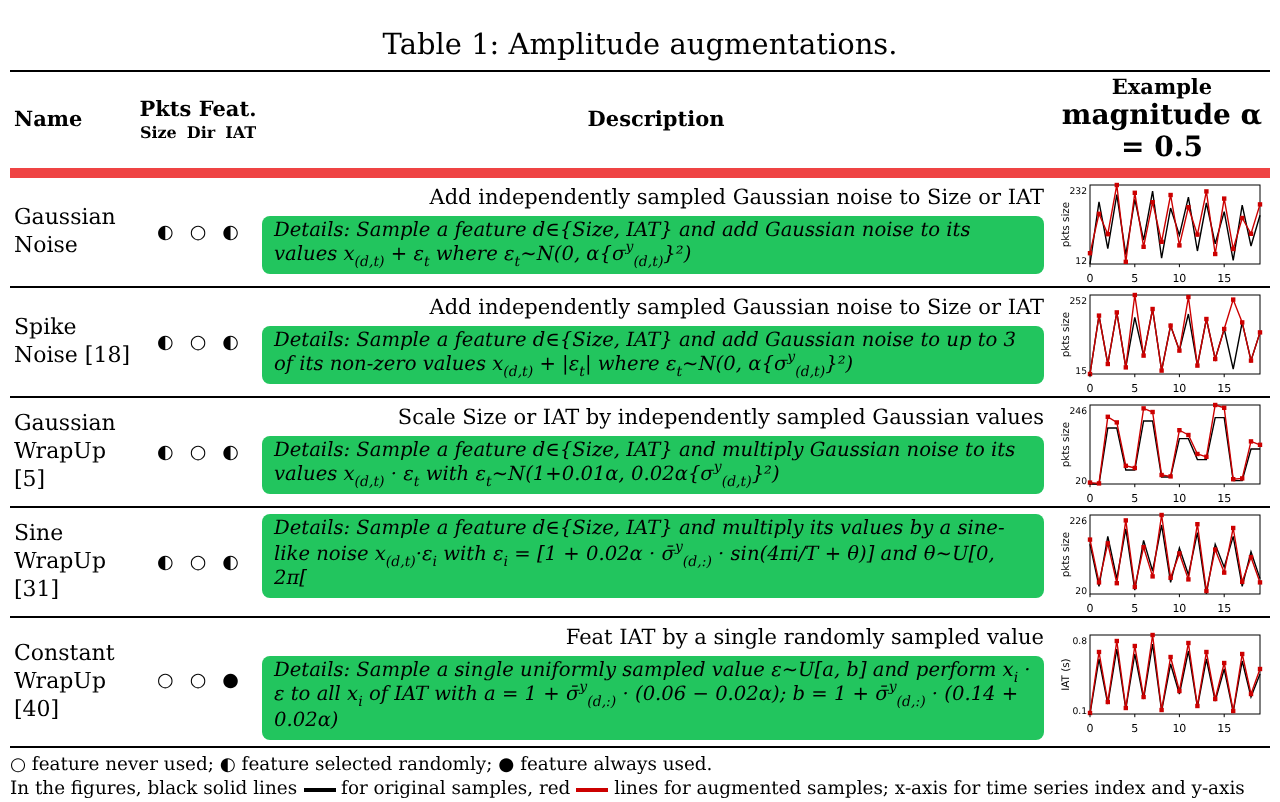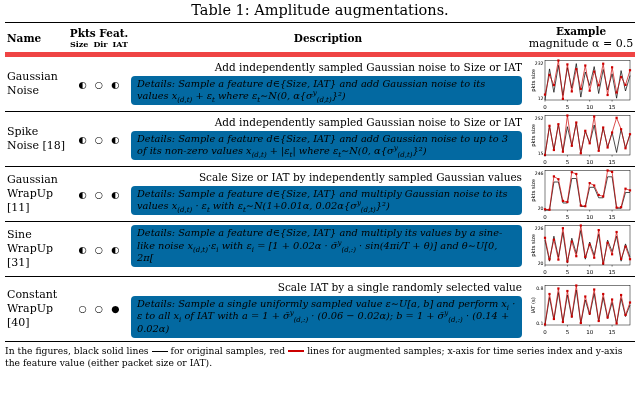--- a/index.html
+++ b/index.html
@@ -2,42 +2,42 @@
 <html><head>
 <meta charset="utf-8">
 <style>
   * { margin:0; padding:0; box-sizing:border-box; }
   html,body { background:#fff; }
   body {
     width:640px; height:401px;
     font-family:"DejaVu Serif","Liberation Serif",serif;
     color:#000; overflow:hidden;
   }
-  .page { width:640px; height:401px; padding:1px 5px 2px; }
+  .page { width:640px; height:401px; padding:14px 5px 2px; }
   .title { text-align:center; font-size:14.5px; margin:1px 0 4px; }
   .table { border-top:1.5px solid #000; border-bottom:1.5px solid #000; }
   .thead, .tr {
     display:grid;
     grid-template-columns:64px 60px 398px 108px;
   }
   .thead { border-bottom:5px solid #ef4444; padding:2px 0; }
   .tr { border-bottom:0.8px solid #000; }
   .tr:last-child { border-bottom:none; }
   .th { font-weight:bold; font-size:10.5px; text-align:center;
         display:flex; flex-direction:column; justify-content:center; }
   .th.name-h { text-align:left; padding-left:2px; align-items:flex-start; }
   .sub-row { display:flex; gap:5px; justify-content:center; font-size:8px; font-weight:bold; }
-  .ex-sub { font-size:11px; font-weight:normal; }
+  .ex-sub { font-size:14px; font-weight:bold; }
   .td { padding:3px 2px; }
   .td.name { font-size:11px; line-height:1.25; display:flex; align-items:center; }
   .td.feat { display:flex; gap:8px; align-items:center; justify-content:center;
              font-family:"DejaVu Sans",sans-serif; font-size:9.5px; }
   .td.desc { font-size:10.5px; padding-right:5px; }
   .summary { margin:1px 0 2px; line-height:1.2;text-align:right; }
-  .details { background:#0369a1; border-radius:4px; padding:2px 6px;
+  .details { background:#22c55e; border-radius:4px; padding:2px 6px;
              font-style:italic; font-size:9.8px; line-height:1.3; }
   .details sub, .details sup { font-size:7px; line-height:0; }
   .td.ex { display:flex; align-items:center; justify-content:center; padding:1px 0; }
   .spark svg { display:block; }
   .footer { font-size:9.2px; line-height:1.35; margin-top:3px; }
   .footer .glyphs { font-family:"DejaVu Serif","DejaVu Sans",serif; }
   .swatch { display:inline-block; width:16px; height:2px; vertical-align:middle; margin:0 3px; }
   .swatch.black { background:#000; height:1.5px; }
   .swatch.red { background:#cc0000; }
   .circle { font-family:"DejaVu Sans",sans-serif; }
@@ -168,21 +168,21 @@
               <text x="82.1" y="50.8" font-size="5.5" text-anchor="middle" font-family="DejaVu Sans, sans-serif">15</text>
               <text x="13.5" y="7" font-size="4.6" text-anchor="end" font-family="DejaVu Sans, sans-serif">252</text>
               <text x="13.5" y="42" font-size="4.6" text-anchor="end" font-family="DejaVu Sans, sans-serif">15</text>
               <text font-size="5.2" text-anchor="middle" font-family="DejaVu Sans, sans-serif" transform="translate(4.5 22.3) rotate(-90)">pkts size</text>
             </svg>
           </div>
       </div>
     </div>
 
     <div class="tr">
-      <div class="td name">Gaussian WrapUp [11]</div>
+      <div class="td name">Gaussian WrapUp [5]</div>
       <div class="td feat">
         <span class="circle">◐</span>
         <span class="circle">○</span>
         <span class="circle">◐</span>
       </div>
       <div class="td desc">
         <div class="summary">Scale Size or IAT by independently sampled Gaussian values</div>
         <div class="details"><span>Details:</span> <span>Sample a feature d∈{Size, IAT} and multiply Gaussian noise to its values x<sub>(d,t)</sub> · ε<sub>t</sub> with ε<sub>t</sub>∼N(1+0.01α, 0.02α{σ<sup>y</sup><sub>(d,t)</sub>}²)</span></div>
       </div>
       <div class="td ex">
@@ -280,21 +280,21 @@
     </div>
 
     <div class="tr">
       <div class="td name">Constant WrapUp [40]</div>
       <div class="td feat">
         <span class="circle">○</span>
         <span class="circle">○</span>
         <span class="circle">●</span>
       </div>
       <div class="td desc">
-        <div class="summary">Scale IAT by a single randomly selected value</div>
+        <div class="summary">Feat IAT by a single randomly sampled value</div>
         <div class="details"><span>Details:</span> <span>Sample a single uniformly sampled value ε∼U[a, b] and perform x<sub>i</sub> · ε to all x<sub>i</sub> of IAT with a = 1 + σ̄<sup>y</sup><sub>(d,:)</sub> · (0.06 − 0.02α); b = 1 + σ̄<sup>y</sup><sub>(d,:)</sub> · (0.14 + 0.02α)</span></div>
       </div>
       <div class="td ex">
         <div class="spark">
             <svg width="102" height="52" viewBox="0 0 102 52" xmlns="http://www.w3.org/2000/svg">
               <rect x="15" y="2.5" width="85" height="39.5" fill="none" stroke="#000" stroke-width="0.5"></rect>
               <polyline points="15.0,42.0 19.5,14.5 23.9,37.0 28.4,9.5 32.9,39.5 37.4,12.0 41.8,34.5 46.3,7.0 50.8,40.5 55.3,17.0 59.7,32.0 64.2,10.5 68.7,38.5 73.2,14.5 77.6,35.5 82.1,19.5 86.6,41.0 91.1,15.5 95.5,33.5 100.0,22.0" fill="none" stroke="#000000" stroke-width="0.7"></polyline>
               <polyline points="15.0,41.5 19.5,11.0 23.9,36.0 28.4,5.5 32.9,39.0 37.4,8.0 41.8,33.5 46.3,2.5 50.8,40.0 55.3,13.5 59.7,30.5 64.2,6.5 68.7,38.0 73.2,11.0 77.6,34.5 82.1,16.5 86.6,40.5 91.1,12.0 95.5,32.0 100.0,19.5" fill="none" stroke="#cc0000" stroke-width="0.7"></polyline>
               <rect x="13.9" y="40.4" width="2.2" height="2.2" fill="#cc0000"></rect>
               <rect x="18.4" y="9.9" width="2.2" height="2.2" fill="#cc0000"></rect>
@@ -328,16 +328,17 @@
               <text x="13.5" y="42" font-size="4.6" text-anchor="end" font-family="DejaVu Sans, sans-serif">0.1</text>
               <text font-size="5.2" text-anchor="middle" font-family="DejaVu Sans, sans-serif" transform="translate(4.5 22.3) rotate(-90)">IAT (s)</text>
             </svg>
           </div>
       </div>
     </div>
 
   </div>
 
   <div class="footer">
+    <div class="glyphs">○ feature never used; ◐ feature selected randomly; ● feature always used.</div>
     <div><span>In the figures, black solid lines</span><span class="swatch black"></span><span>for original samples, red</span><span class="swatch red"></span><span>lines for augmented samples; x-axis for time series index and y-axis the feature value (either packet size or IAT).</span></div>
   </div>
 
 </div>
 
 </body></html>

